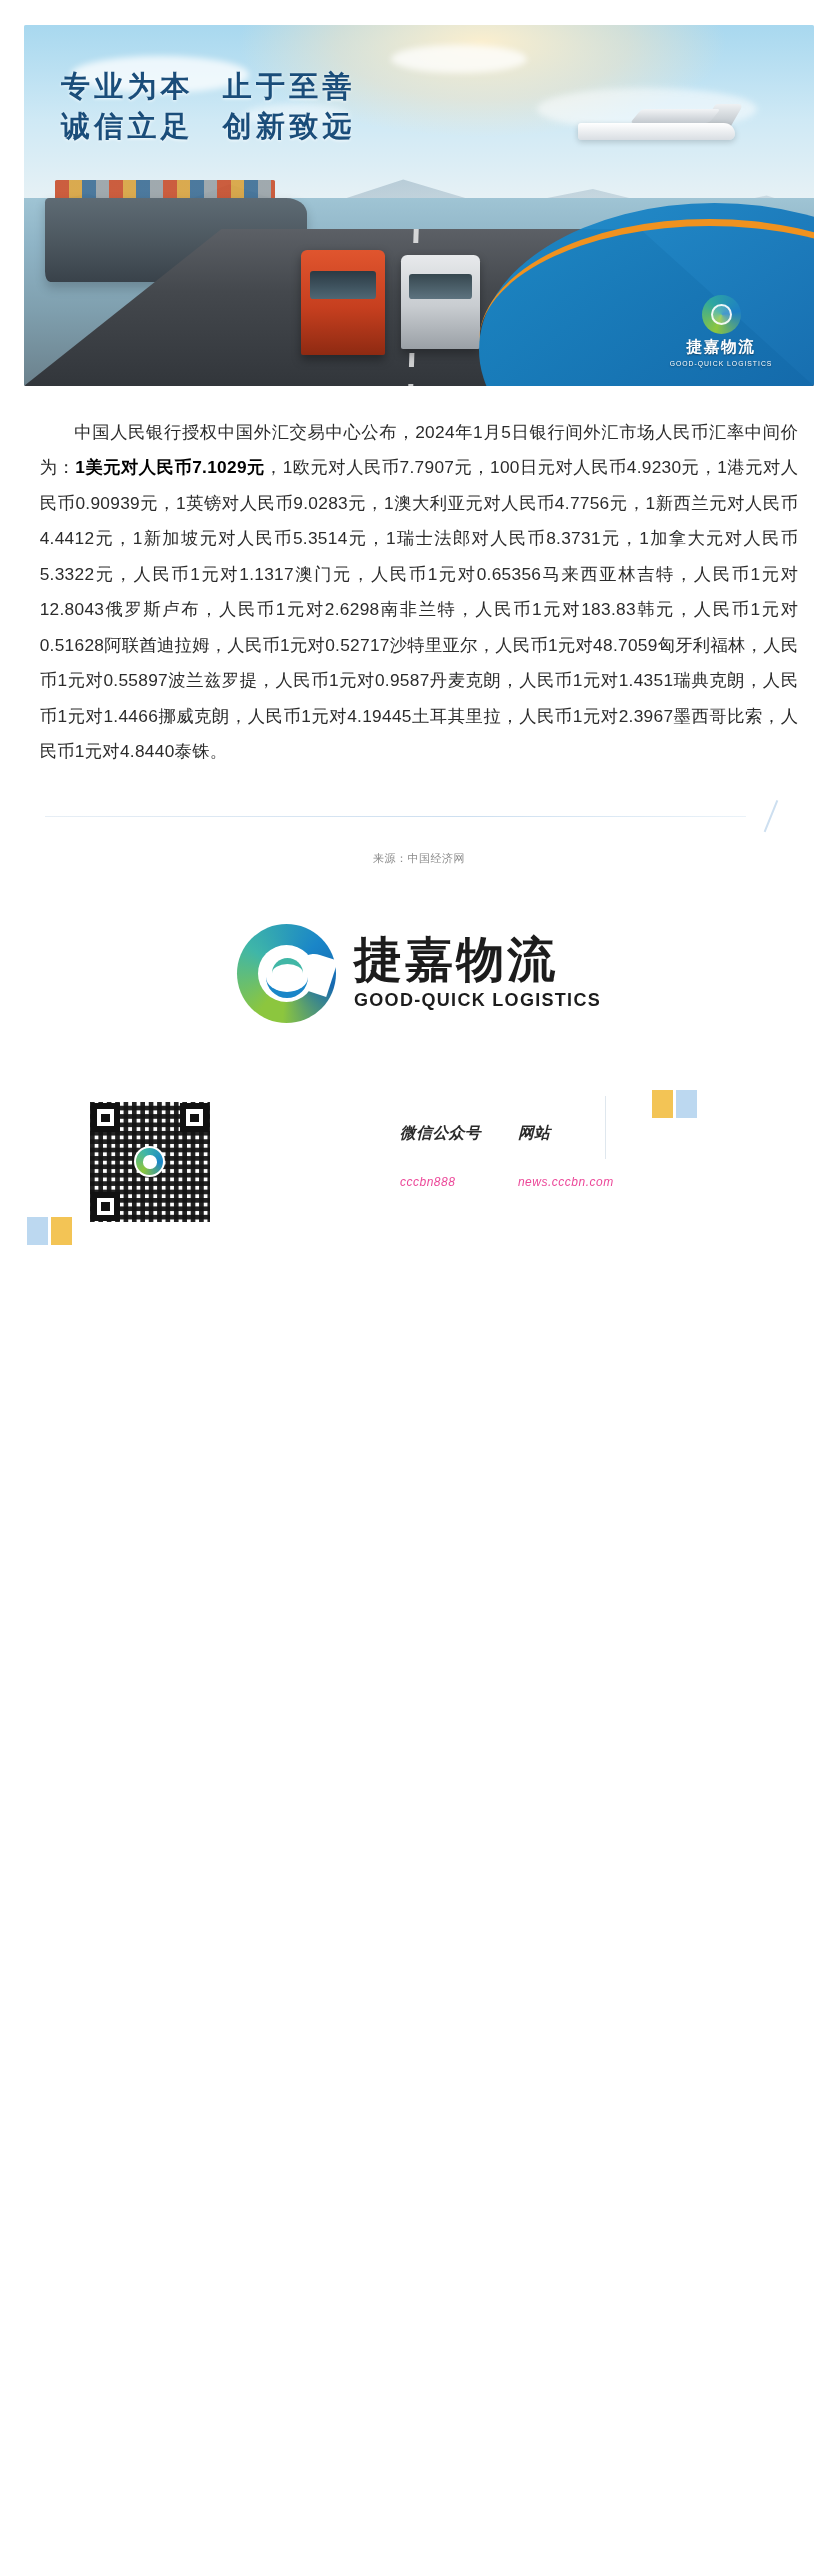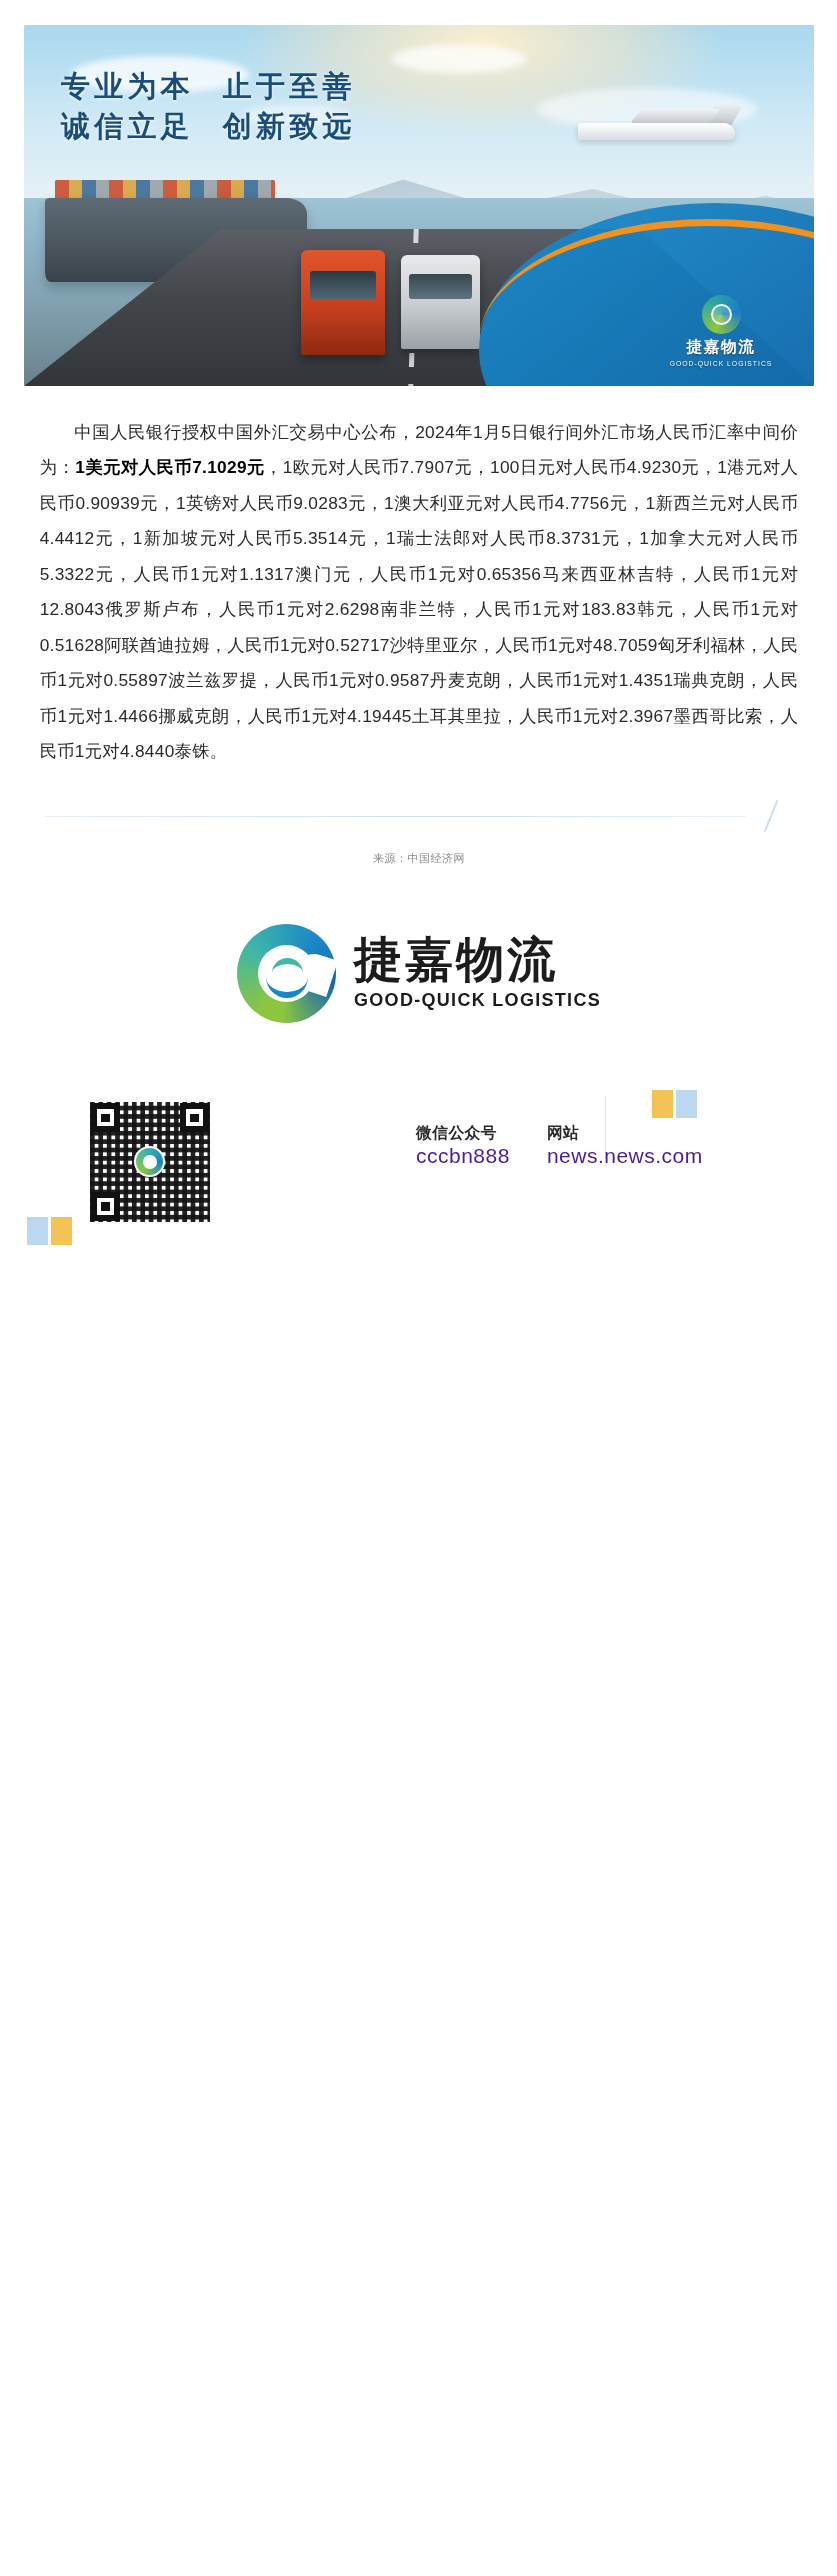--- a/index.html
+++ b/index.html
@@ -425,34 +425,35 @@
   .qr .center:after {
     content: "";
     position: absolute;
     left: 6.8px; top: 6.8px; right: 6.8px; bottom: 6.8px;
     border-radius: 50%;
     background: #ffffff;
   }
 
   .footer .contacts {
     position: absolute;
-    left: 392px; top: 37px;
+    left: 376px; top: 37px;
     display: flex;
     gap: 37px;
+    font-style: italic;
   }
   .footer .contacts .col .label {
     font-size: 15.7px;
     color: #2b2b2b;
     font-weight: bold;
     letter-spacing: 0.5px;
   }
   .footer .contacts .col .value {
-    margin-top: 0;
-    font-size: 21px;
-    color: #4c1d95;
+    margin-top: 31px;
+    font-size: 12px;
+    color: #ec4899;
     letter-spacing: 0.5px;
   }
 </style>
 </head>
 <body>
 
 <div class="page">
 
   <div class="hero">
     <div class="sky-glow"></div>
@@ -539,19 +540,19 @@
       <div class="center"></div>
     </div>
 
     <div class="contacts">
       <div class="col">
         <div class="label">微信公众号</div>
         <div class="value">cccbn888</div>
       </div>
       <div class="col">
         <div class="label">网站</div>
-        <div class="value">news.news.com</div>
+        <div class="value">news.cccbn.com</div>
       </div>
     </div>
   </div>
 
 </div>
 
 
 </body></html>

